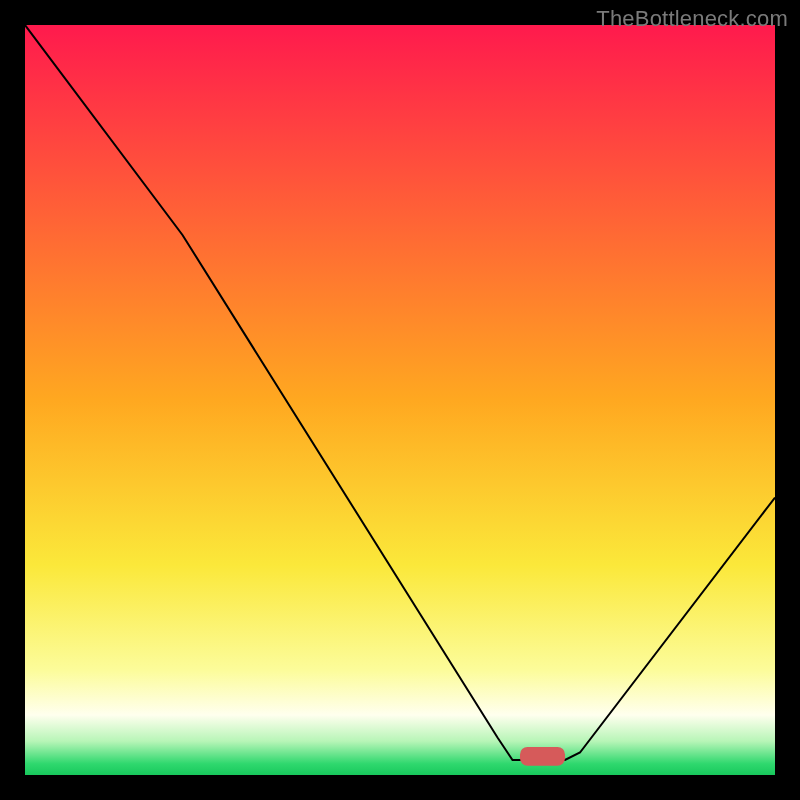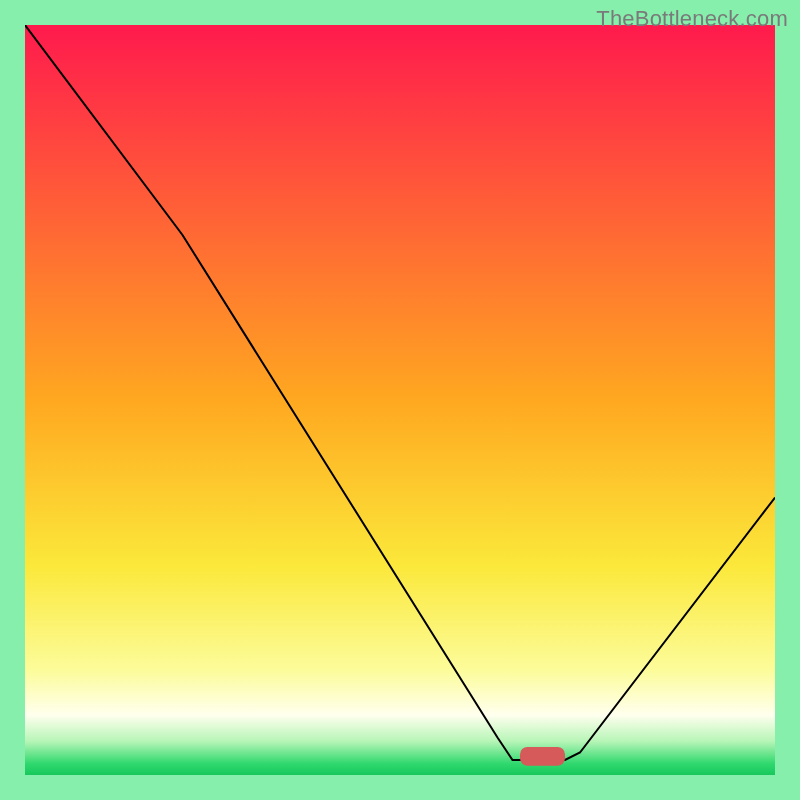--- a/index.html
+++ b/index.html
@@ -8,21 +8,21 @@
     width: 800px;
     height: 800px;
     background: #ffffff;
     font-family: Arial, Helvetica, sans-serif;
     overflow: hidden;
   }
   .outer {
     position: relative;
     width: 800px;
     height: 800px;
-    background: #86efac;
+    background: #000000;
     box-sizing: border-box;
   }
   .watermark {
     position: absolute;
     top: 6px;
     right: 12px;
     color: #7a7a7a;
     font-size: 22px;
     font-weight: 500;
     letter-spacing: 0.2px;

